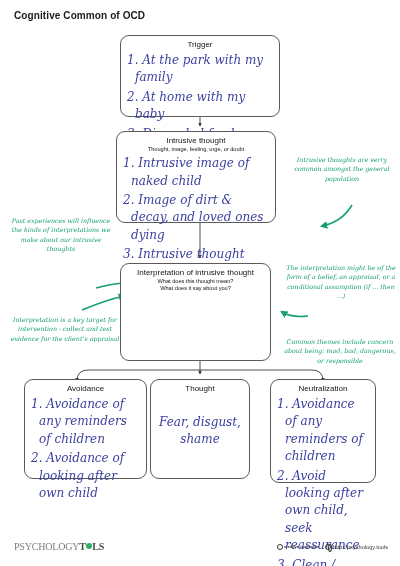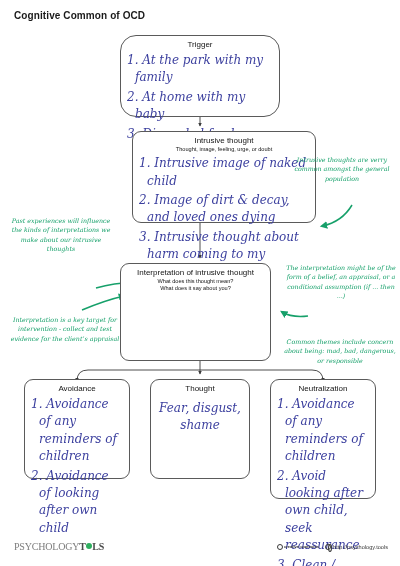--- a/index.html
+++ b/index.html
@@ -57,26 +57,26 @@
     counter-increment: hitem;
     padding-left: 8px;
     text-indent: -8px;
     margin-top: 2px;
   }
   .hand li::before {
     content: counter(hitem) ". ";
   }
   .hand .plain { padding-left: 0; text-indent: 0; text-align: center; }
 
-  #box-trigger      { left: 120px; top: 35px;  width: 160px; height: 82px; border-radius: 16px; }
-  #box-intrusive    { left: 132px; top: 131px; width: 184px; height: 92px; }
+  #box-trigger      { left: 120px; top: 35px;  width: 160px; height: 82px; }
+  #box-intrusive    { left: 116px; top: 131px; width: 160px; height: 92px; }
   #box-interpret    { left: 120px; top: 263px; width: 151px; height: 98px; }
-  #box-avoidance    { left: 24px;  top: 379px; width: 106px; height: 100px; }
+  #box-avoidance    { left: 24px;  top: 379px; width: 123px; height: 100px; }
   #box-emotion      { left: 150px; top: 379px; width: 100px; height: 100px; }
-  #box-neutralize   { left: 270px; top: 379px; width: 106px; height: 120px; }
+  #box-neutralize   { left: 270px; top: 379px; width: 106px; height: 104px; }
 
   
   #connectors {
     position: absolute;
     left: 0; top: 0;
     width: 400px; height: 566px;
     pointer-events: none;
   }
 
   
@@ -216,21 +216,21 @@
     <ol>
       <li>Avoidance of any reminders of children</li>
       <li>Avoidance of looking after own child</li>
     </ol>
   </div>
 </div>
 
 <div class="box" id="box-emotion">
   <div class="box-title">Thought</div>
   <div class="hand">
-    <div class="plain" style="margin-top:6px;">Fear, disgust, shame</div>
+    <div class="plain" style="margin-top:20px;">Fear, disgust, shame</div>
   </div>
 </div>
 
 <div class="box" id="box-neutralize">
   <div class="box-title">Neutralization</div>
   <div class="hand">
     <ol>
       <li>Avoidance of any reminders of children</li>
       <li>Avoid looking after own child, seek reassurance</li>
       <li>Clean / wash</li>

